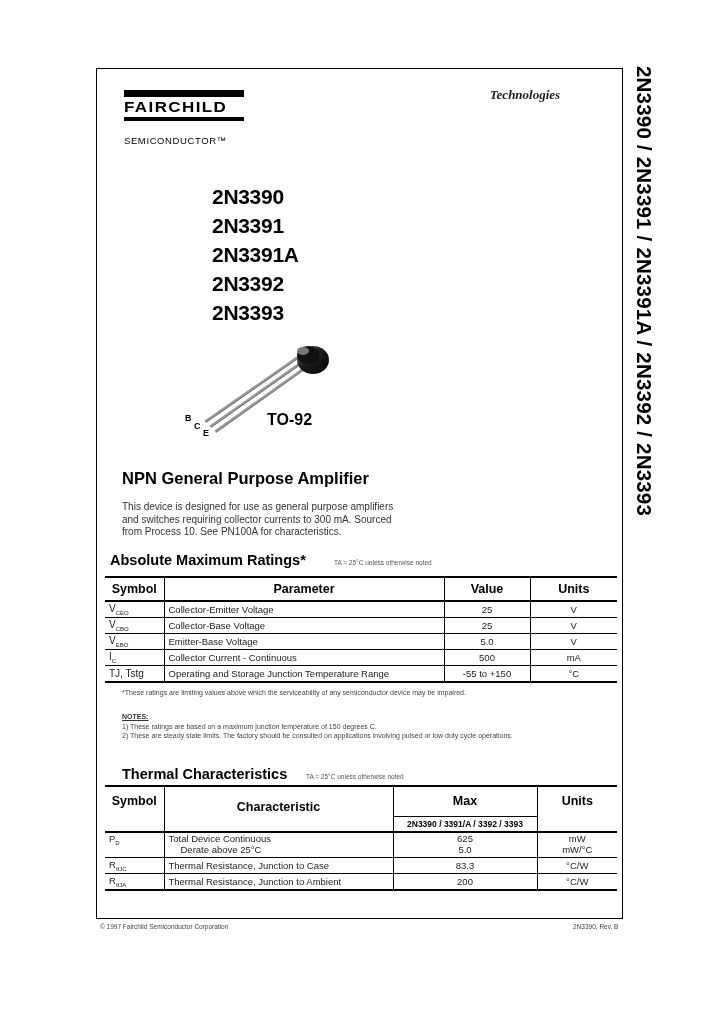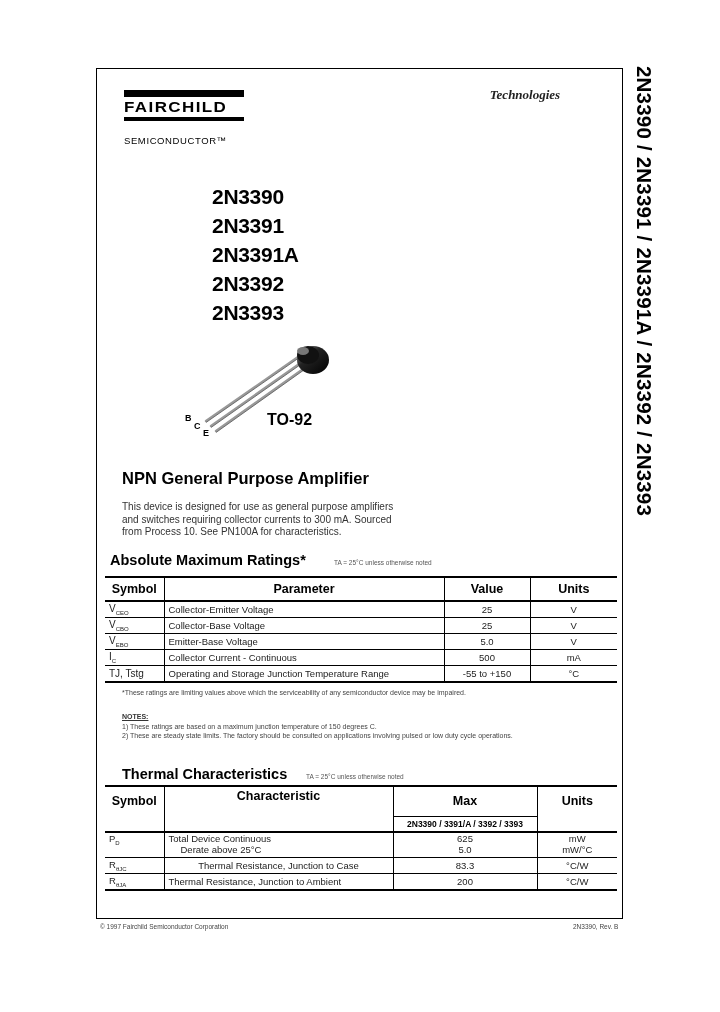--- a/index.html
+++ b/index.html
@@ -164,21 +164,21 @@
 <table class="t2">
   <colgroup>
     <col style="width:59px">
       <col style="width:229px">
       <col style="width:144px">
       <col style="width:80px">
   </colgroup>
   <tbody>
       <tr>
     <th rowspan="2" style="height:37px; border-bottom:2px solid #000; vertical-align:top; padding-top:7px;">Symbol</th>
-    <th rowspan="2" style="border-bottom:2px solid #000; vertical-align:top; padding-top:2px;">Characteristic</th>
+    <th rowspan="2" style="border-bottom:2px solid #000; vertical-align:top; padding-top:13px;">Characteristic</th>
     <th style="height:24px; border-bottom:1px solid #000;">Max</th>
     <th rowspan="2" style="border-bottom:2px solid #000; vertical-align:top; padding-top:7px;">Units</th>
   </tr>
   <tr>
     <th style="font-size:8.5px; height:12px; border-bottom:2px solid #000; border-left:1px solid #000;">2N3390 / 3391/A / 3392 / 3393</th>
   </tr>
   <tr>
     <td class="sym" style="vertical-align:top; height:24px;"><span>P</span><sub>D</sub></td>
     <td style="vertical-align:top; line-height:11px;">
           <div>Total Device Continuous</div>
@@ -188,21 +188,21 @@
           <div>625</div>
           <div>5.0</div>
         </td>
     <td class="c" style="vertical-align:top; line-height:11px;">
           <div>mW</div>
           <div>mW/°C</div>
         </td>
   </tr>
   <tr>
     <td class="sym" style="height:15px; border-top:1px solid #000;"><span>R</span><sub>θJC</sub></td>
-    <td style="border-top:1px solid #000;text-align:center;">Thermal Resistance, Junction to Case</td>
+    <td style="border-top:1px solid #000;">Thermal Resistance, Junction to Case</td>
     <td class="c" style="border-top:1px solid #000;">83.3</td>
     <td class="c" style="border-top:1px solid #000;">°C/W</td>
   </tr>
   <tr>
     <td class="sym" style="height:15px; border-top:1px solid #000;"><span>R</span><sub>θJA</sub></td>
     <td style="border-top:1px solid #000;">Thermal Resistance, Junction to Ambient</td>
     <td class="c" style="border-top:1px solid #000;">200</td>
     <td class="c" style="border-top:1px solid #000;">°C/W</td>
   </tr>
 </tbody>

